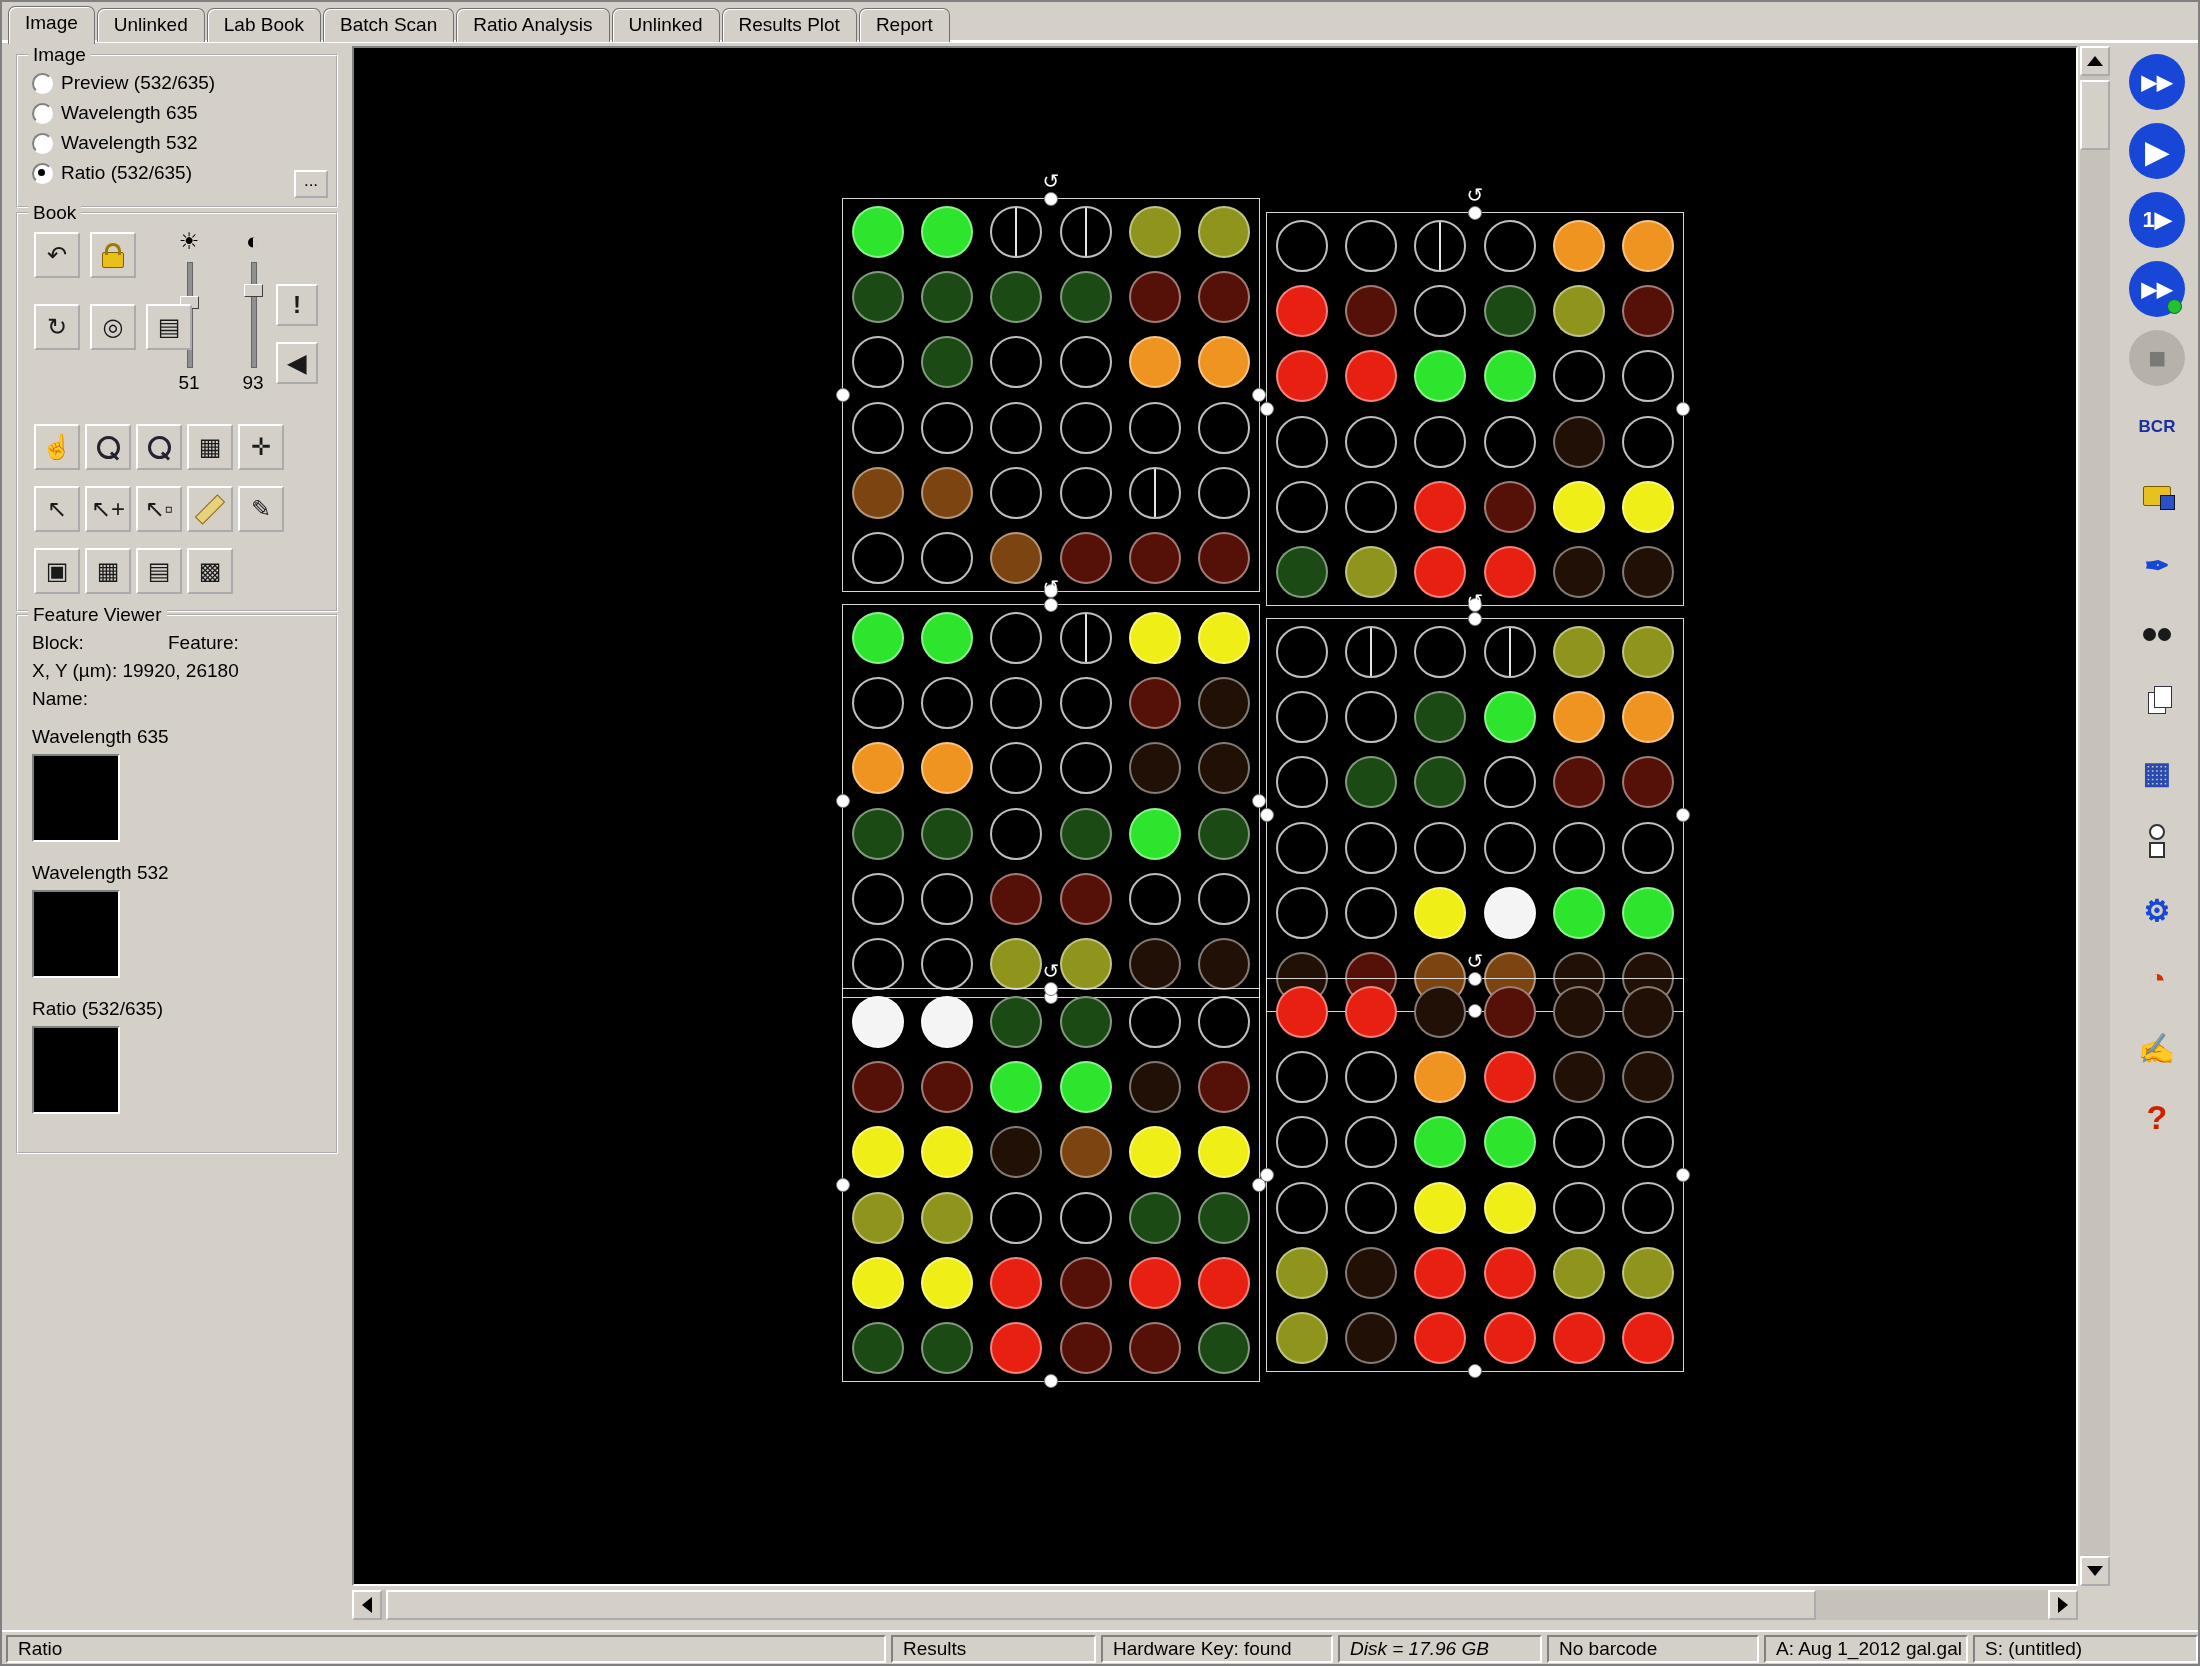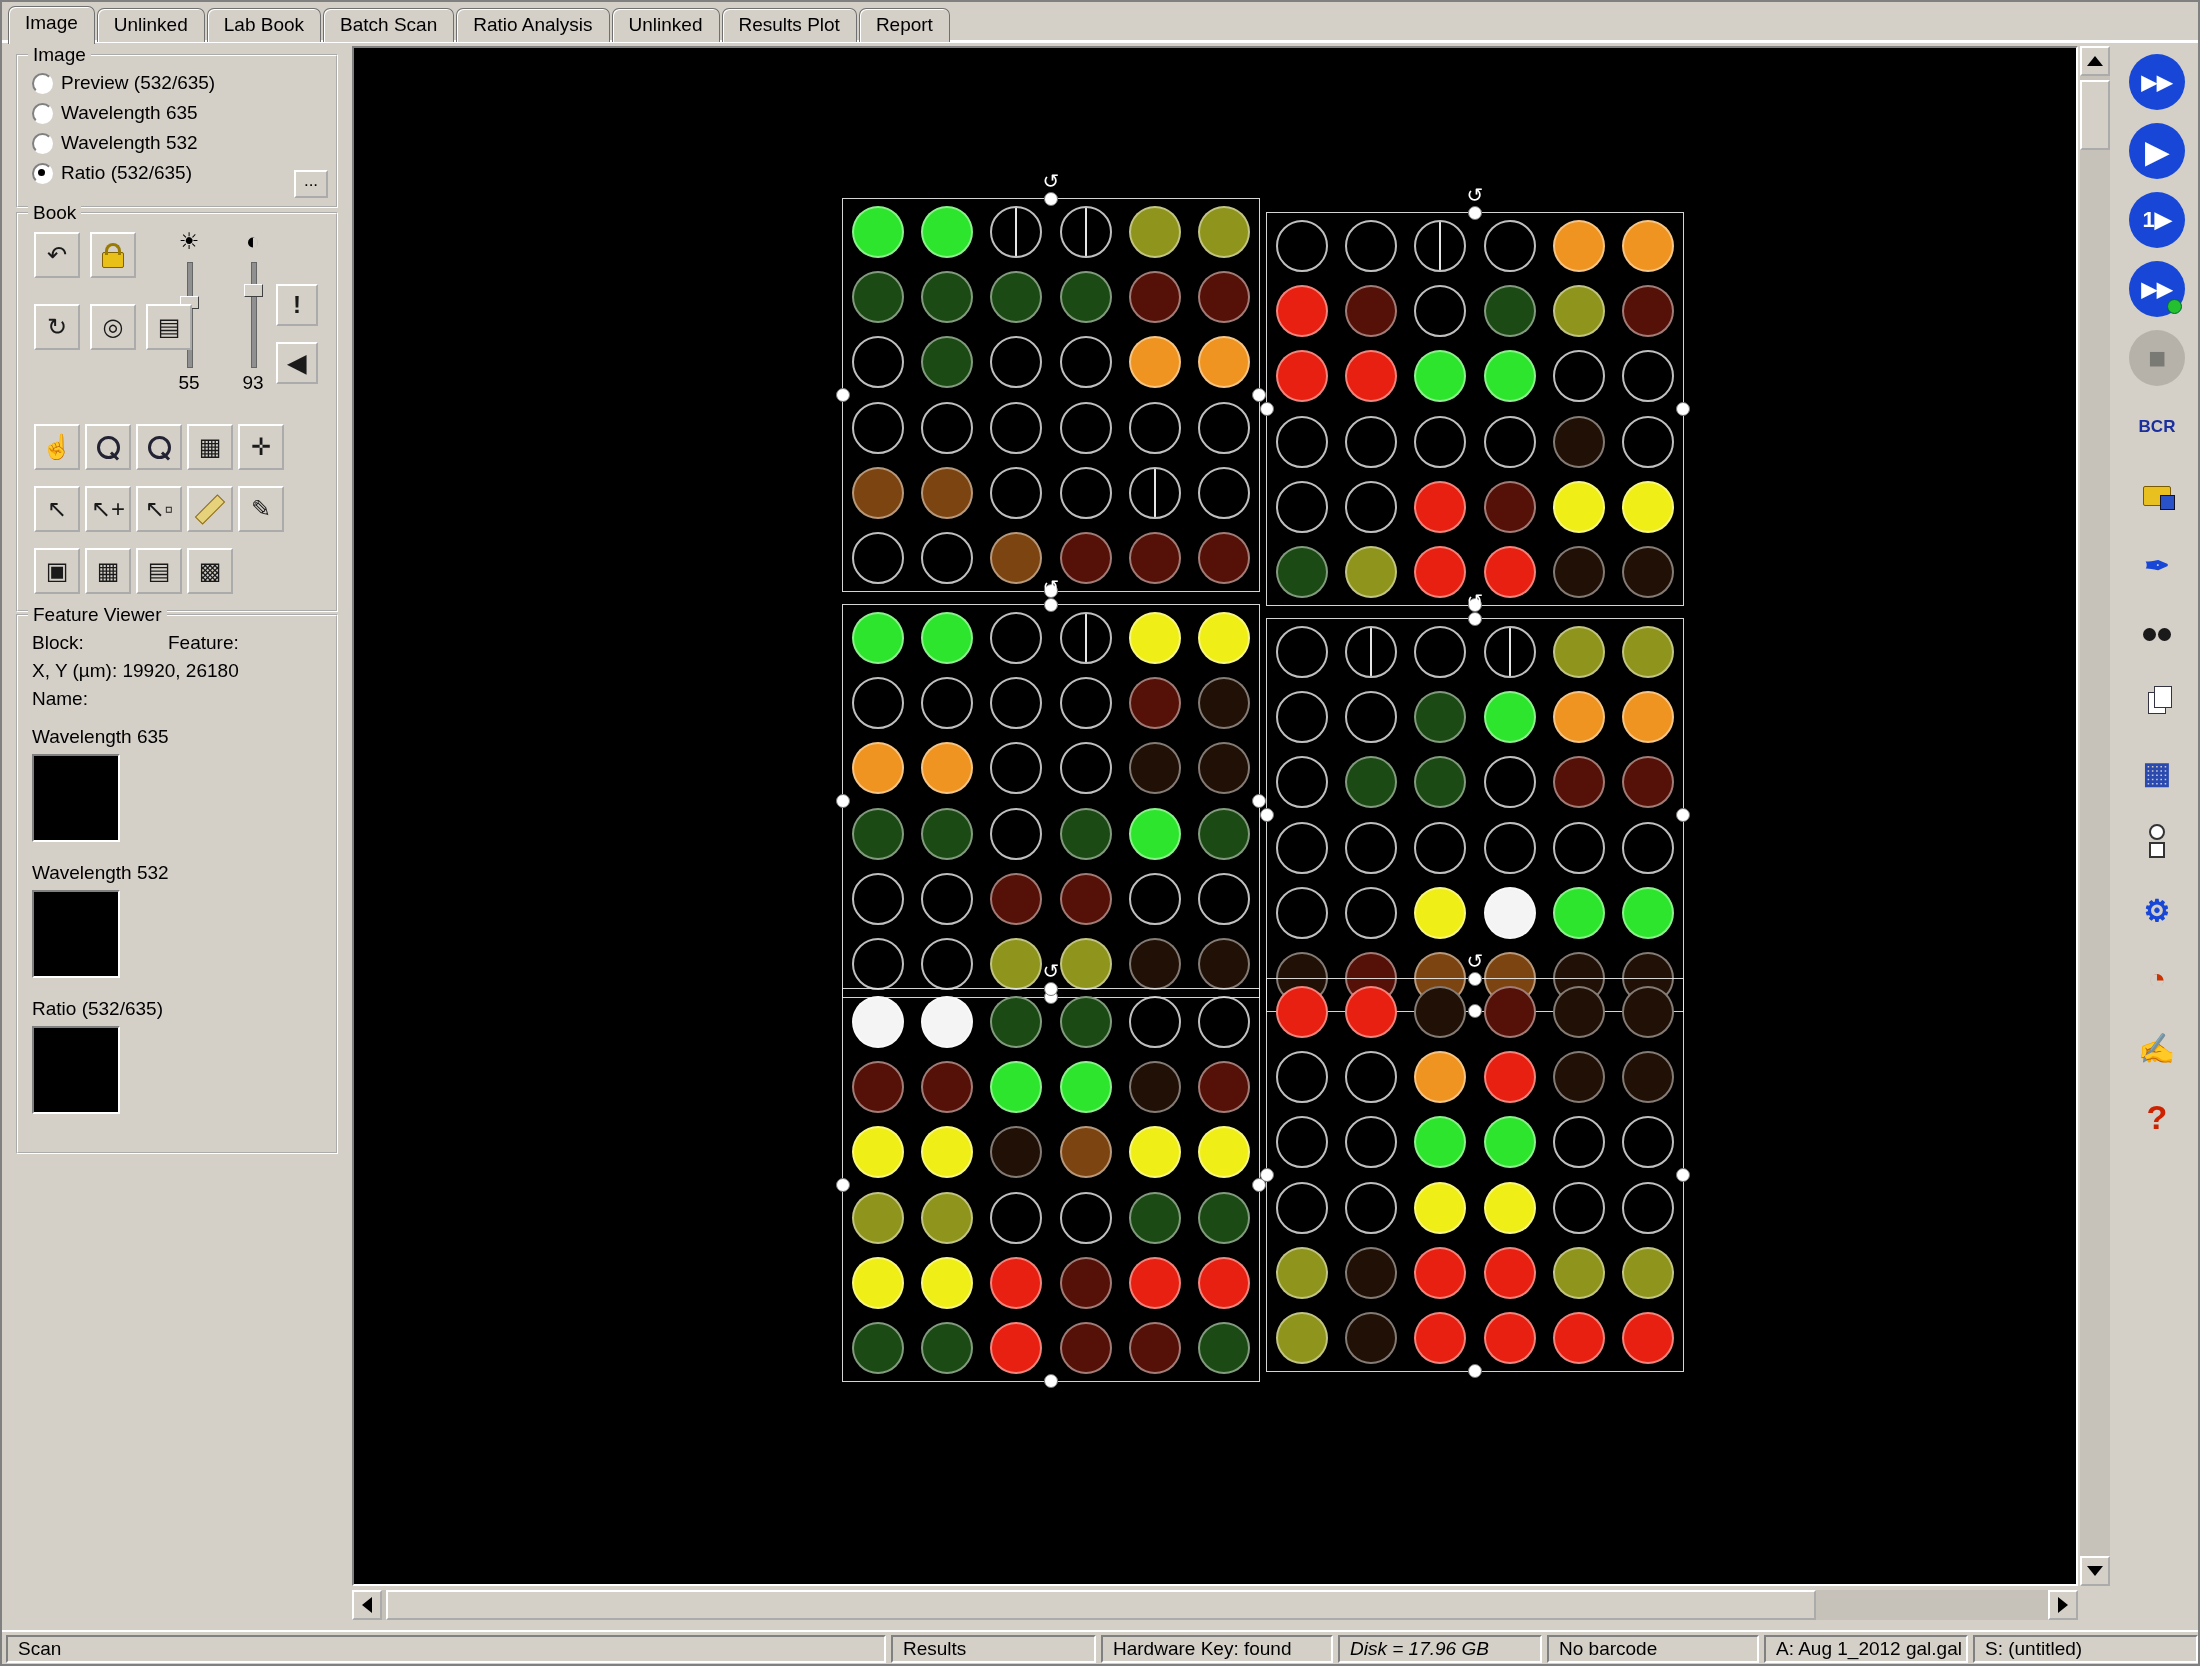--- a/index.html
+++ b/index.html
@@ -163,21 +163,21 @@
           <span class="shape-lock"></span>
         </div>
       </div>
     <div id="t-mid">
       <div class="slider-col">
         <span class="bc-icon">☀</span>
         <div class="slider">
           <i class="s-track"></i>
           <i class="s-thumb" style="top:34px"></i>
         </div>
-        <span class="s-val">55</span>
+        <span class="s-val">51</span>
       </div>
       <div class="slider-col">
         <span class="bc-icon">◐</span>
         <div class="slider">
           <i class="s-track"></i>
           <i class="s-thumb" style="top:22px"></i>
         </div>
         <span class="s-val">93</span>
       </div>
     </div>
@@ -562,21 +562,21 @@
       <div class="rtb-btn">
         <span class="shape-options"></span>
       </div>
       <div class="rtb-btn" style="color: rgb(24, 71, 216);">⚙</div>
       <div class="rtb-btn" style="color: rgb(204, 51, 0);">◔</div>
       <div class="rtb-btn" style="color: rgb(42, 74, 176);">✍</div>
       <div class="rtb-btn" style="color: rgb(204, 34, 0); font-size: 34px;">?</div>
     </div>
 
   <div id="statusbar">
-    <div class="seg ready">Scan</div>
+    <div class="seg ready">Ratio</div>
     <div class="seg s1">Results</div>
     <div class="seg s2">Hardware Key: found</div>
     <div class="seg s3">Disk = 17.96 GB</div>
     <div class="seg s4">No barcode</div>
     <div class="seg s5">A: Aug 1_2012 gal.gal</div>
     <div class="seg s6">S: (untitled)</div>
   </div>
 
 </div>
 

